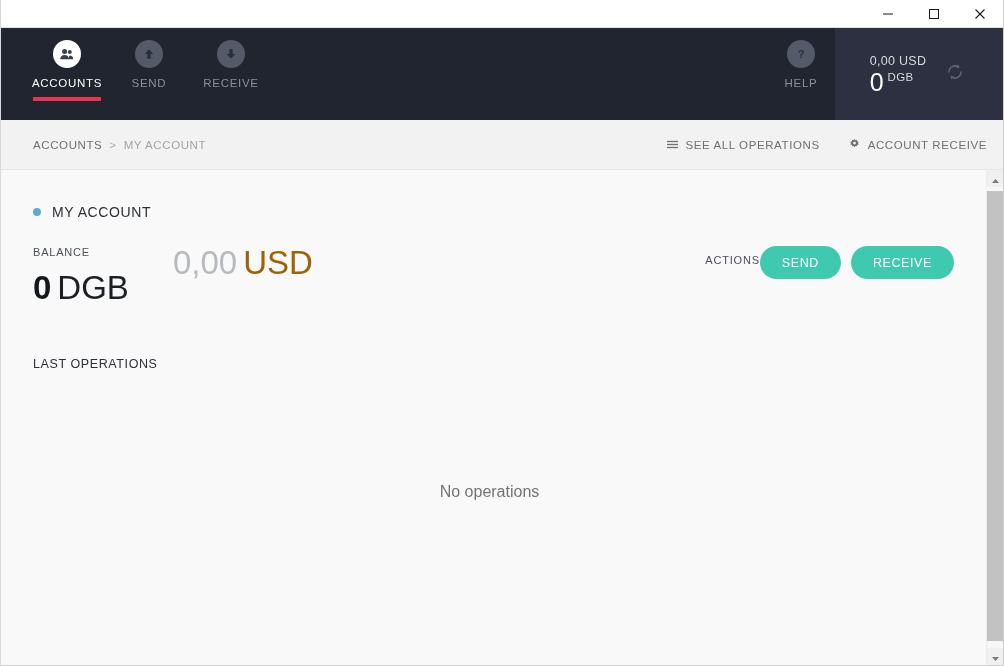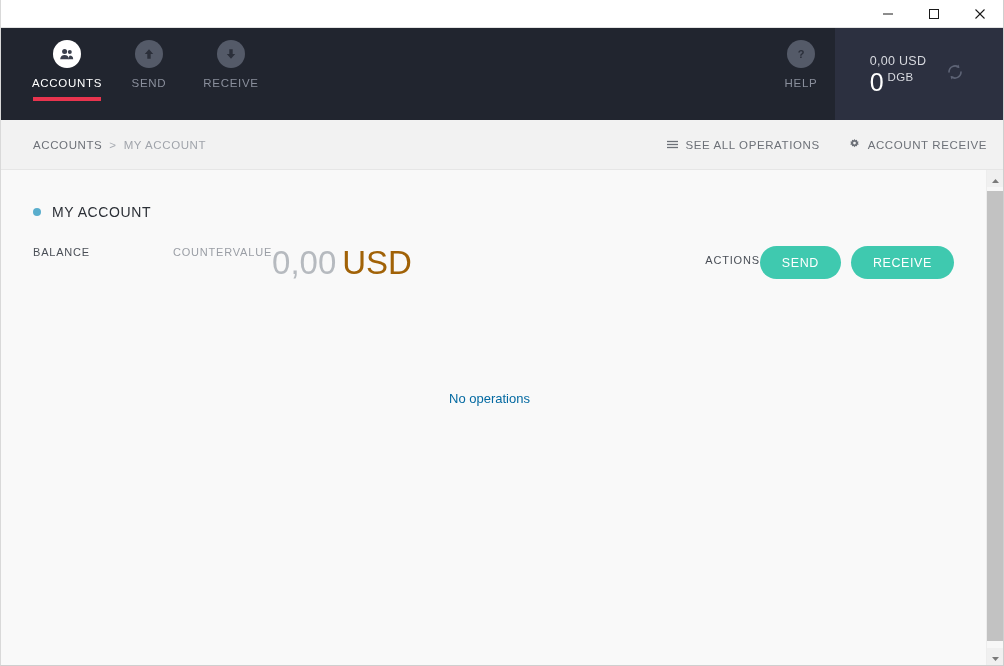--- a/index.html
+++ b/index.html
@@ -128,21 +128,21 @@
     position: relative;
   }
   .acct-title { display: flex; align-items: center; margin-bottom: 26px; }
   .acct-dot {
     width: 8px; height: 8px; border-radius: 50%;
     background: #5aaecd; margin-right: 11px;
   }
   .acct-name { font-size: 14px; color: #2b2f36; letter-spacing: 0.6px; }
 
   .bal-row { display: flex; align-items: flex-start; }
-  .bal-col { display: flex; }
+  .bal-col { display: flex; flex-direction: column; }
   .col-balance { width: 140px; }
   .col-counter { flex: 1 1 auto; }
   .col-actions { margin-left: auto; display: flex; flex-direction: row; align-items: flex-end; }
   .col-head {
     font-size: 11px; letter-spacing: 0.8px; color: #4a4f57;
     margin-bottom: 13px;
   }
   .col-head.muted { color: #9a9ea5; }
   .big-amount { font-size: 33px; line-height: 1; white-space: nowrap; }
   .big-amount .num { font-weight: 700; color: #14171c; }
@@ -161,21 +161,21 @@
   }
   .pill + .pill { margin-left: 10px; }
 
   .ops-head {
     margin-top: 53px;
     font-size: 12.5px; letter-spacing: 0.6px; color: #2b2f36;
   }
   .no-ops {
     margin-top: 112px;
     text-align: center;
-    font-size: 13px; color: #0369a1;
+    font-size: 16px; color: #737373;
     padding-right: 8px;
   }
 
   
   .scrollbar {
     flex: 0 0 17px; width: 17px;
     background: #f7f7f7;
     border-left: 1px solid #ededed;
     display: flex; flex-direction: column;
     position: relative;
@@ -326,39 +326,42 @@
 
       <div class="acct-title">
         <span class="acct-dot"></span>
         <span class="acct-name">MY ACCOUNT</span>
       </div>
 
       <div class="bal-row">
 
         <div class="bal-col col-balance">
           <div class="col-head">BALANCE</div>
+          <div class="big-amount">
+            <span class="num">0</span><span class="sym">DGB</span>
+          </div>
         </div>
 
         <div class="bal-col col-counter">
-          <div class="col-head muted">COUNTERVALUE</div>
           <div class="big-amount fiat">
             <span>0,00</span><span class="sym" style="color:#a16207">USD</span>
           </div>
         </div>
 
         <div class="bal-col col-actions">
           <div class="col-head">ACTIONS</div>
           <div class="btns">
             <button class="pill">SEND</button>
             <button class="pill">RECEIVE</button>
           </div>
         </div>
 
       </div>
 
+      <div class="ops-head">LAST OPERATIONS</div>
 
       <div class="no-ops">No operations</div>
 
     </div>
 
     <div class="scrollbar">
       <div class="sb-arrow">
         <span>
           <svg width="9" height="6" viewBox="0 0 9 6">
               <path d="M4.5 1 L8 5 H1 Z" fill="#7a7a7a"></path>

